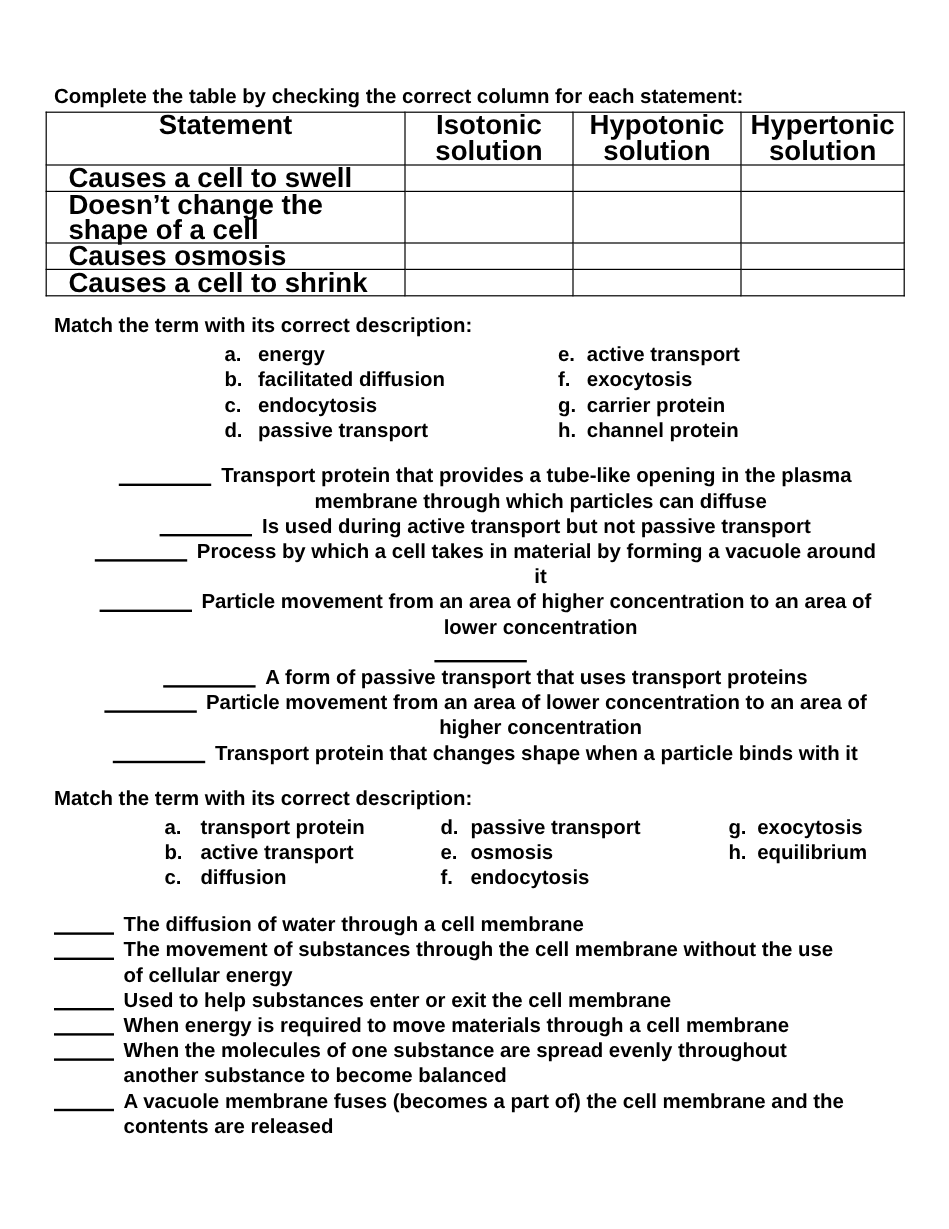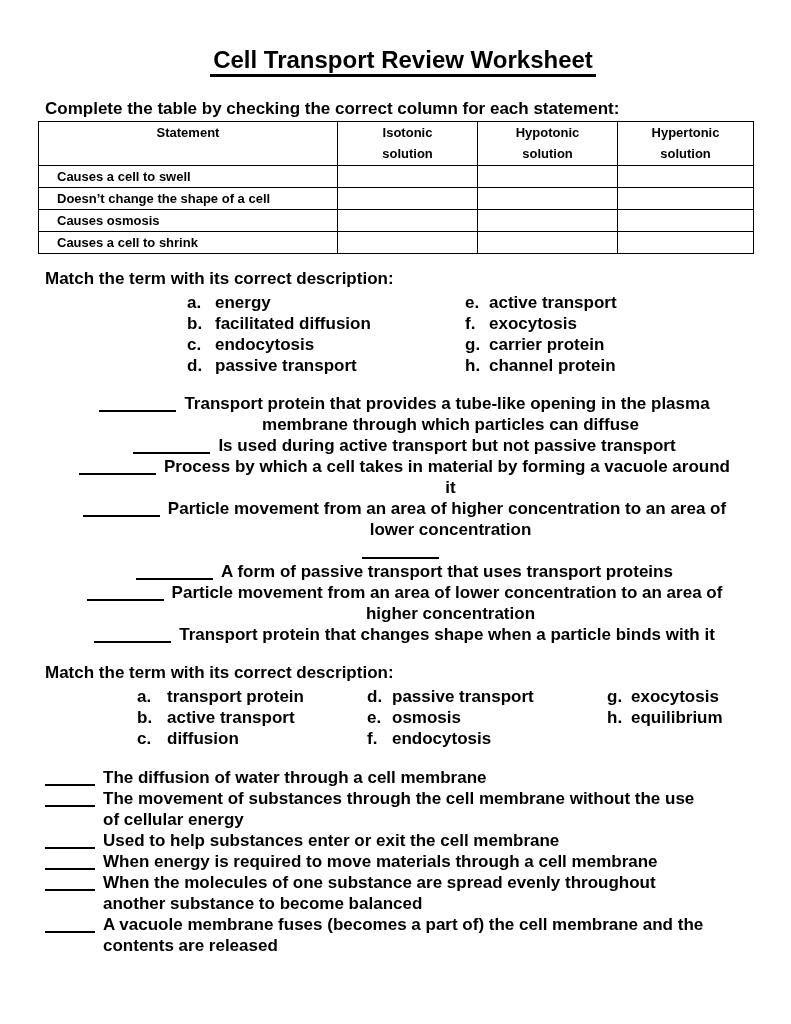--- a/index.html
+++ b/index.html
@@ -9,21 +9,21 @@
     overflow:hidden;box-sizing:border-box;
   }
   .content{padding:46px 30px 0 45px;box-sizing:border-box;}
 
   .title{text-align:center;font-size:24px;line-height:28px;}
   .title .u{border-bottom:3px solid #000;padding:0 3px 1px 3px;}
 
   .instruction{margin:24px 0 2px 0;font-size:17px;line-height:21px;}
 
   table.grid{border-collapse:collapse;table-layout:fixed;width:715px;margin-left:-7px;}
-  table.grid th,table.grid td{border:1.5px solid #000;font-size:13px;line-height:21px;vertical-align:top;}
+  table.grid th,table.grid td{border:1.5px solid #000;font-size:23px;line-height:21px;vertical-align:top;}
   table.grid th{text-align:center;padding:0;height:43px;font-weight:700;}
   table.grid td{height:21px;padding:0 18px;}
   table.grid td.ans{padding:0;}
   .hline{display:block;}
 
   .match-heading{font-size:17px;line-height:21px;}
   .mh1{margin-top:14px;}
   .mh2{margin-top:17px;}
 
   .termgrid{font-size:17px;line-height:21px;}
@@ -51,21 +51,20 @@
   .blank{display:inline-block;height:14px;border-bottom:2.5px solid #000;vertical-align:-3px;}
   .qs1 .blank{width:77px;margin-right:8px;}
   .qs2 .blank{width:50px;margin-right:8px;}
 </style>
 </head>
 <body>
 
 <div class="page">
   <div class="content">
 
-    <div class="title"><span class="u">Cell Transport Review Worksheet</span></div>
 
     <div class="instruction">Complete the table by checking the correct column for each statement:</div>
 
     <table class="grid">
       <colgroup>
           <col style="width:299px">
           <col style="width:140px">
           <col style="width:140px">
           <col style="width:136px">
         </colgroup>

